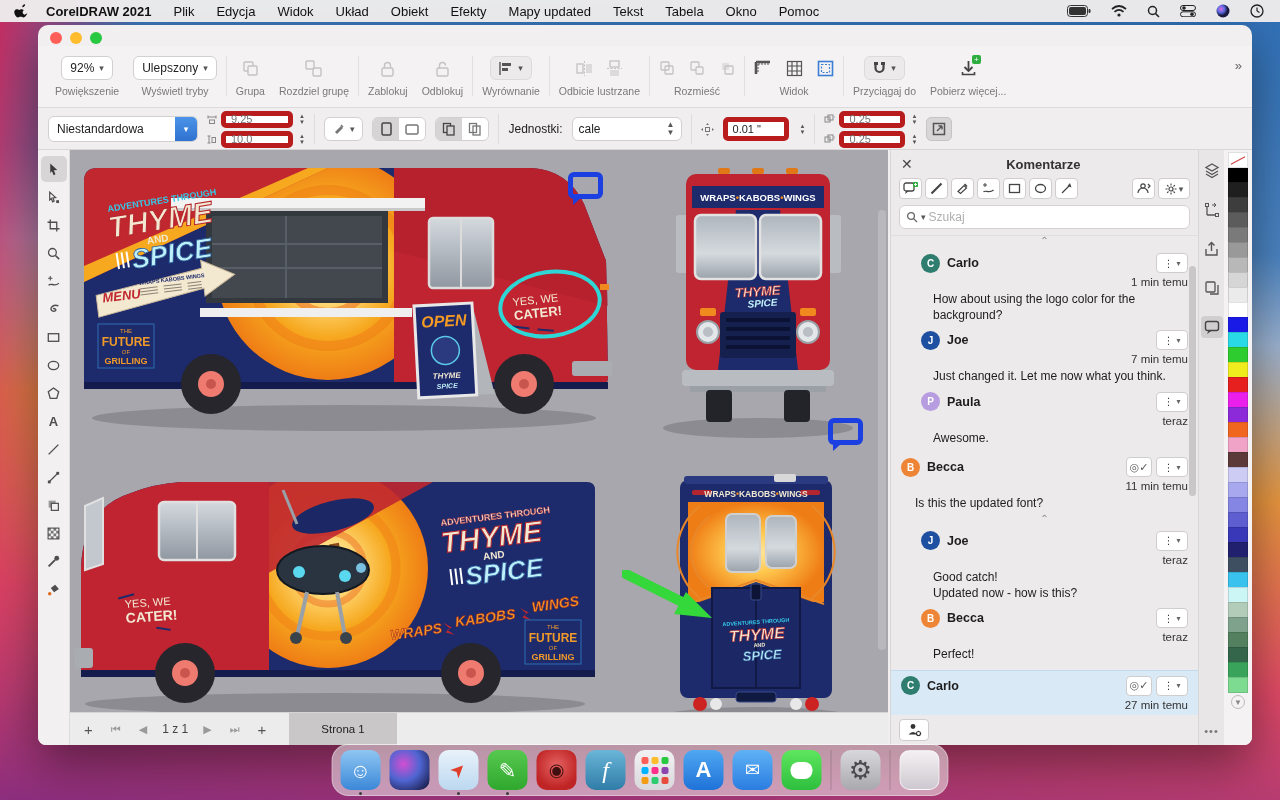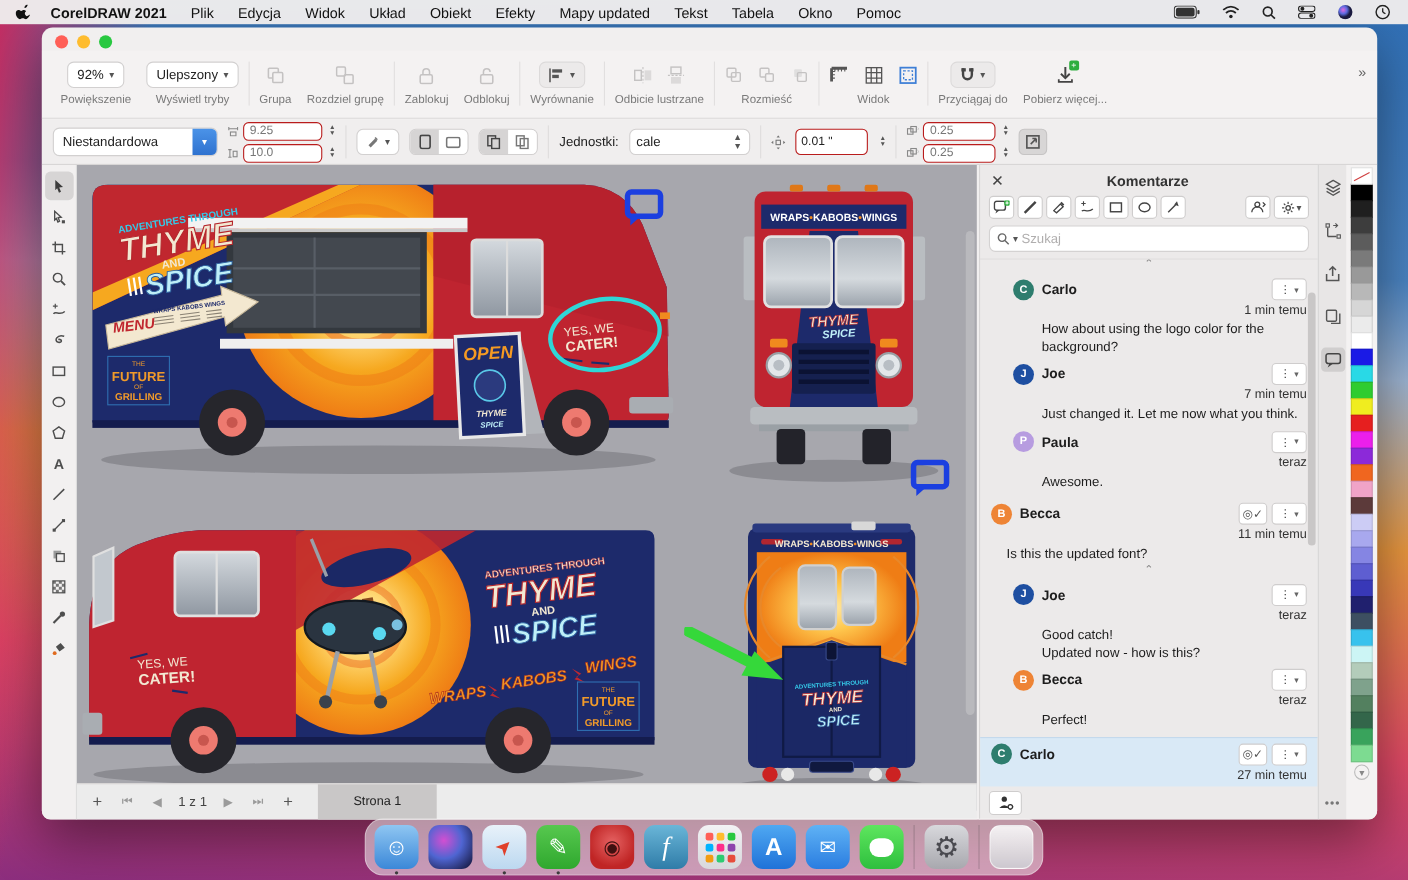--- a/index.html
+++ b/index.html
@@ -44,21 +44,21 @@
   .chev { font-size:9px; color:#555; }
   .tbi { color:#6e6e6e; } .tbi.dis { color:#c4c2c2; } .tbi.blue { color:#3e7fd6; }
   .tbi svg { display:block; }
   #tb-more-badge { position:relative; }
   #tb-more-badge .plus { position:absolute; right:-5px; top:-5px; width:9px; height:9px; background:#2eae3e; border-radius:2px; color:#fff; font-size:8px; line-height:9px; text-align:center; }
   #tb-overflow { margin-left:auto; color:#666; font-size:13px; padding-top:4px; }
 
   
   #propbar { position:absolute; left:0; top:84px; right:0; height:41px; background:#f0eeee; border-bottom:1px solid #d8d6d6; display:flex; align-items:center; padding:0 10px; gap:9px; font-size:12px; color:#222; }
   .pb-sep { width:1px; height:30px; background:#dedcdc; }
-  .field { background:#fff; border:1px solid #b91c1c; border-radius:5px; height:17px; display:flex; align-items:center; padding:0 5px; font-size:11px; }
+  .field { background:#fff; border:5px solid #b91c1c; border-radius:5px; height:17px; display:flex; align-items:center; padding:0 5px; font-size:11px; }
   .stepper { display:flex; flex-direction:column; font-size:6px; color:#555; line-height:6px; margin-left:2px; }
   .preset { width:150px; height:26px; background:#fff; border:1px solid #d2d0d0; border-radius:6px; display:flex; align-items:center; padding-left:8px; }
   .preset .blue-btn { margin-left:auto; width:22px; height:24px; background:linear-gradient(#4b93e8,#2f72cf); border-radius:0 5px 5px 0; color:#fff; font-size:9px; display:flex; align-items:center; justify-content:center; }
   .dim-col { display:flex; flex-direction:column; gap:3px; }
   .dim-row { display:flex; align-items:center; gap:4px; color:#777; font-size:10px; }
   .seg { display:flex; border:1px solid #d2d0d0; border-radius:6px; overflow:hidden; height:24px; }
   .seg > div { width:26px; display:flex; align-items:center; justify-content:center; background:#fff; color:#666; }
   .seg > div.on { background:#d6d4d4; color:#333; }
   .units-sel { width:110px; height:24px; background:#fff; border:1px solid #d2d0d0; border-radius:6px; display:flex; align-items:center; padding:0 6px; }
   .units-sel .ud { margin-left:auto; font-size:8px; color:#555; line-height:8px; }
@@ -109,21 +109,21 @@
   .c-head { display:flex; align-items:center; }
   .avatar { width:19px; height:19px; border-radius:50%; color:#fff; font-size:10px; font-weight:bold; display:flex; align-items:center; justify-content:center; margin-right:7px; }
   .av-teal{background:#2e7d6e;} .av-blue{background:#1e4fa1;} .av-purple{background:#b79ce0;} .av-orange{background:#ee8435;}
   .c-name { font-size:12.5px; font-weight:bold; color:#1d1d1d; }
   .c-actions { margin-left:auto; display:flex; gap:4px; }
   .kebab { width:32px; height:20px; background:#fff; border:1px solid #cfcdcd; border-radius:4px; display:flex; align-items:center; justify-content:center; gap:3px; color:#333; font-size:10px; }
   .kebab .cv { font-size:8px; color:#666; }
   .resolve { width:26px; height:20px; background:#fff; border:1px solid #cfcdcd; border-radius:4px; display:flex; align-items:center; justify-content:center; color:#555; font-size:11px; }
   .c-time { text-align:right; font-size:11.5px; color:#333; margin-top:3px; }
   .c-text { font-size:12px; color:#1d1d1d; margin:4px 0 2px 26px; line-height:1.3; white-space:pre-line; }
-  .c-row.reply .c-text { margin-left:26px; }
+  .c-row.reply .c-text { margin-left:12px; }
   #thread-active { background:#d9e9f6; border-top:1px solid #c4d9ec; padding-bottom:8px; }
   @keyframes blink { 50% { opacity:0; } }
   #panel-bottom { height:30px; display:flex; align-items:center; padding:0 8px; }
   #signin-btn { width:30px; height:22px; background:#fff; border:1px solid #cfcdcd; border-radius:4px; display:flex; align-items:center; justify-content:center; color:#333; }
 
   
   #docker { position:absolute; right:28px; top:125px; width:26px; bottom:0; background:#e8e6e6; border-left:1px solid #d8d6d6; display:flex; flex-direction:column; align-items:center; padding-top:10px; gap:17px; color:#555; }
   .dock-tab { width:22px; height:22px; border-radius:4px; display:flex; align-items:center; justify-content:center; }
   .dock-tab.active { background:#d0cece; }
   #docker-more { margin-top:auto; margin-bottom:8px; color:#777; font-size:11px; letter-spacing:1px; }

